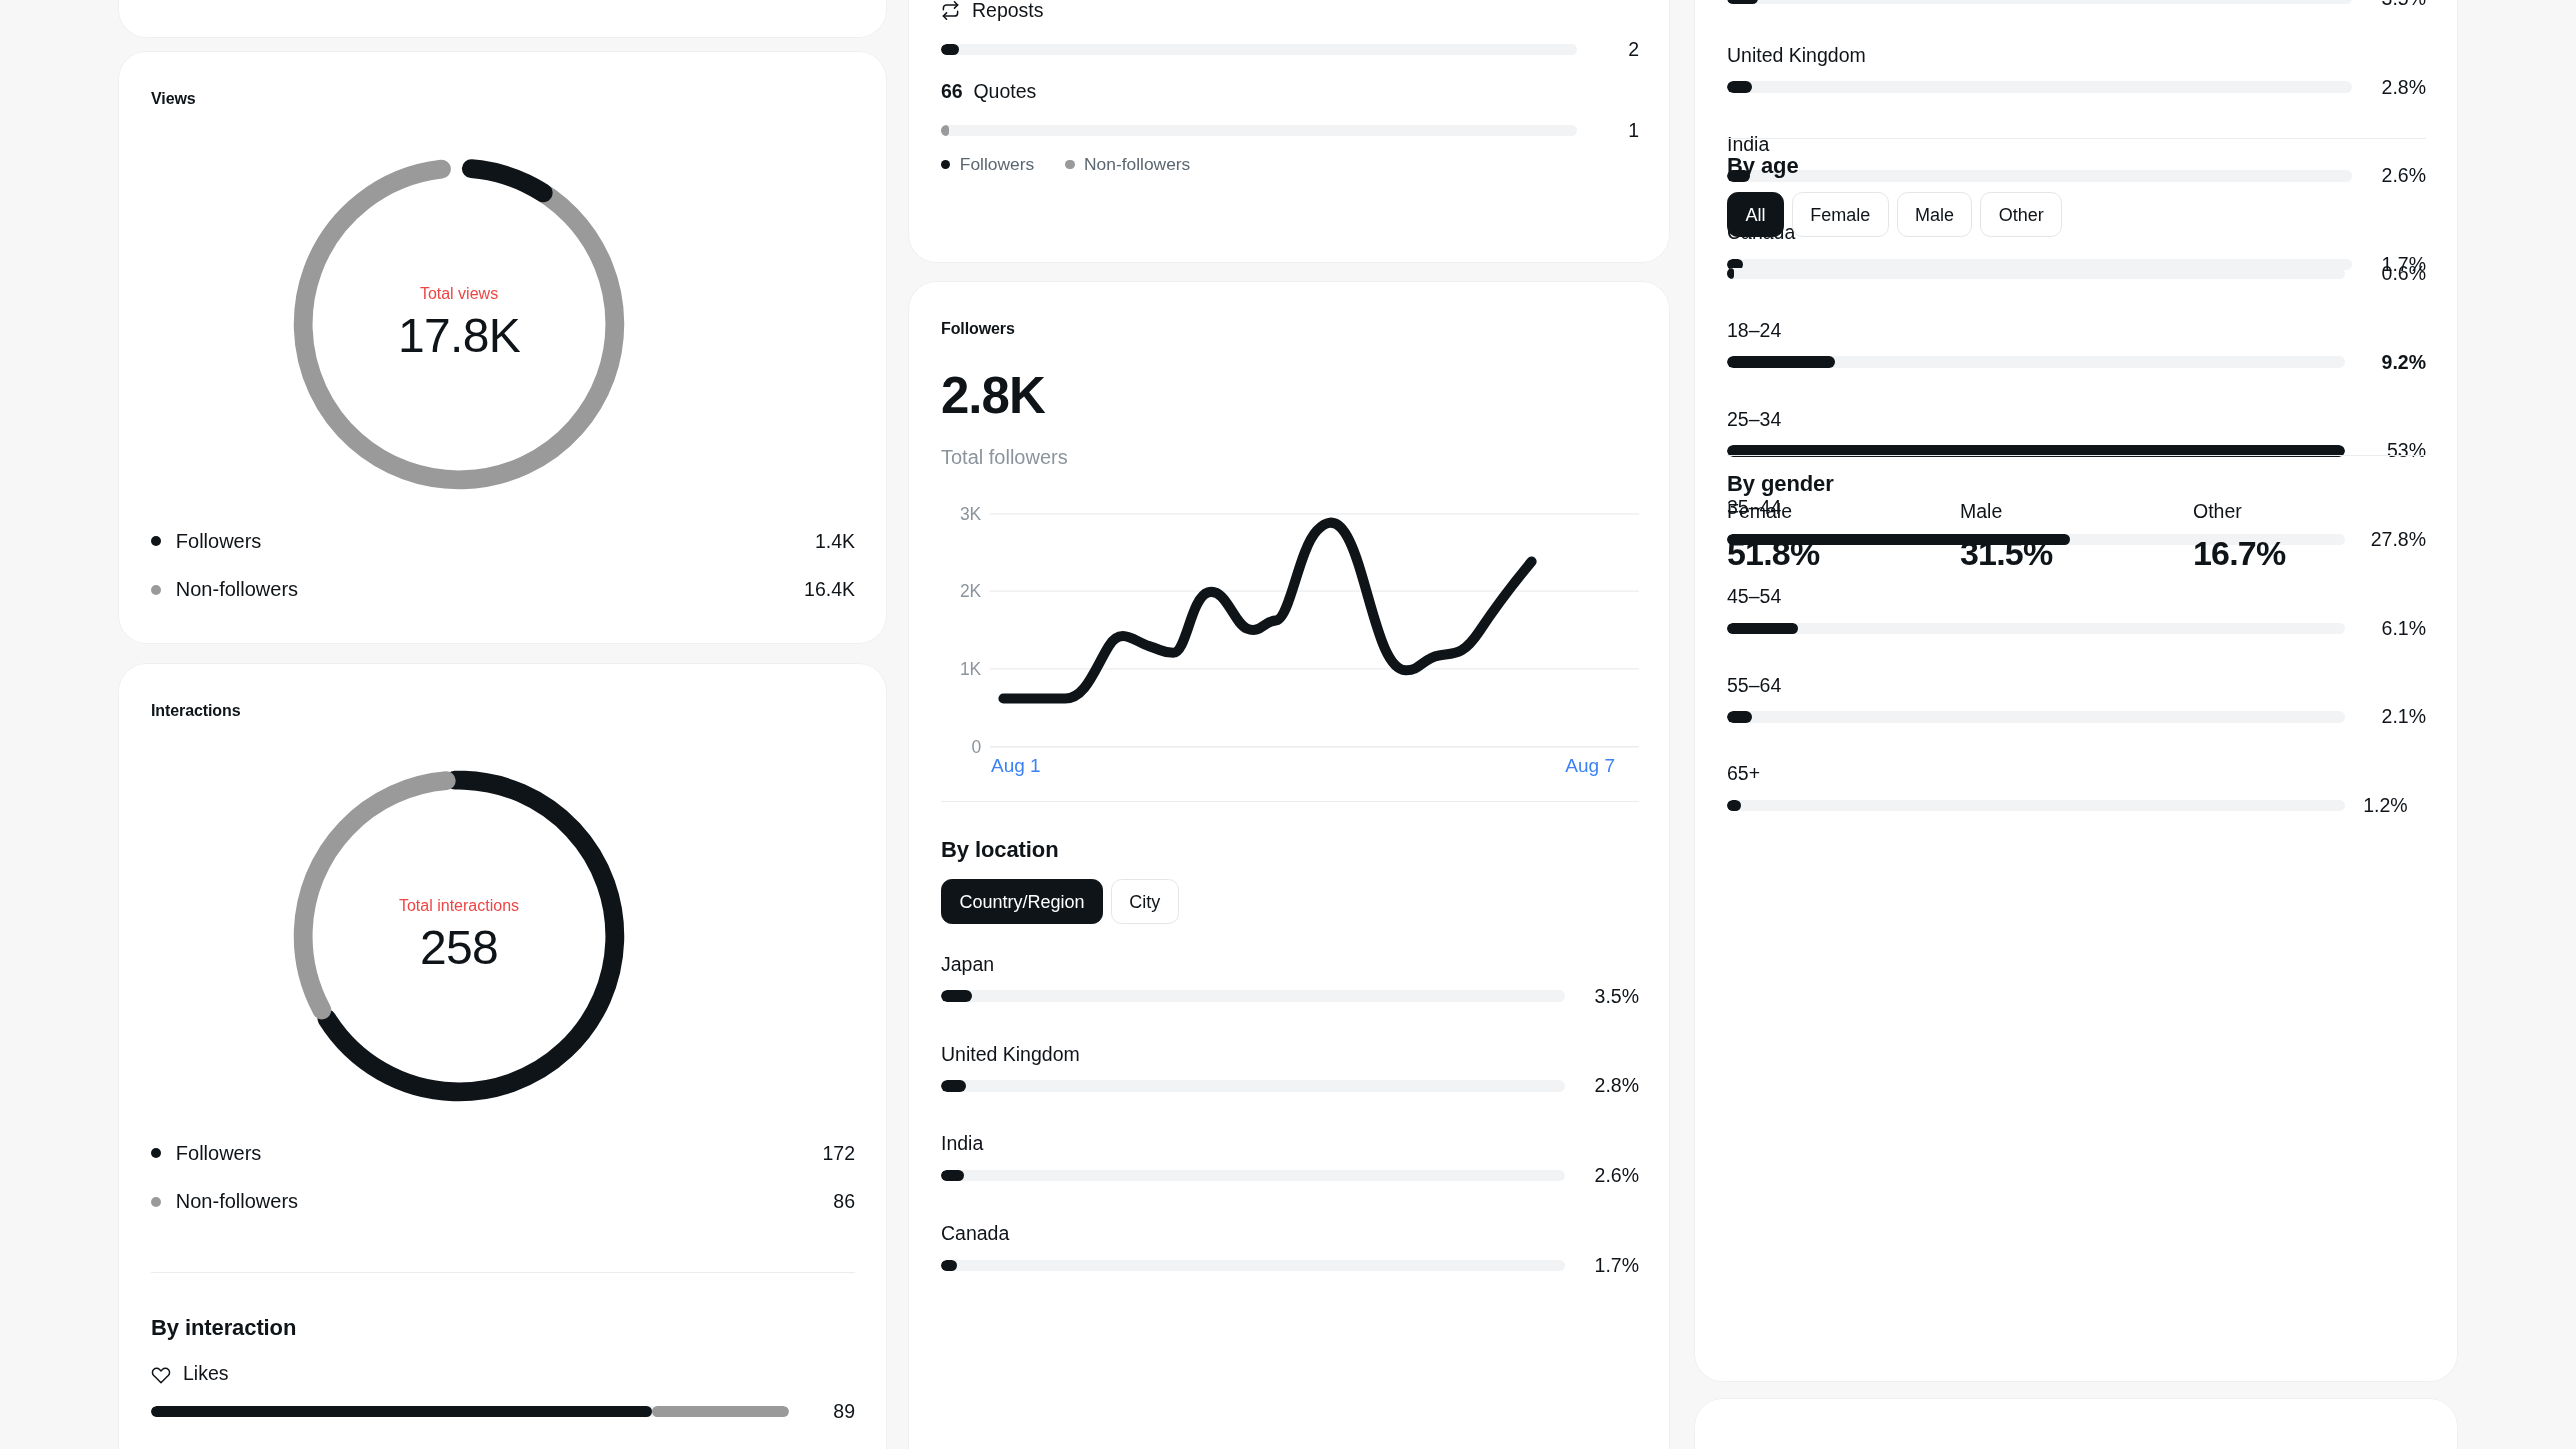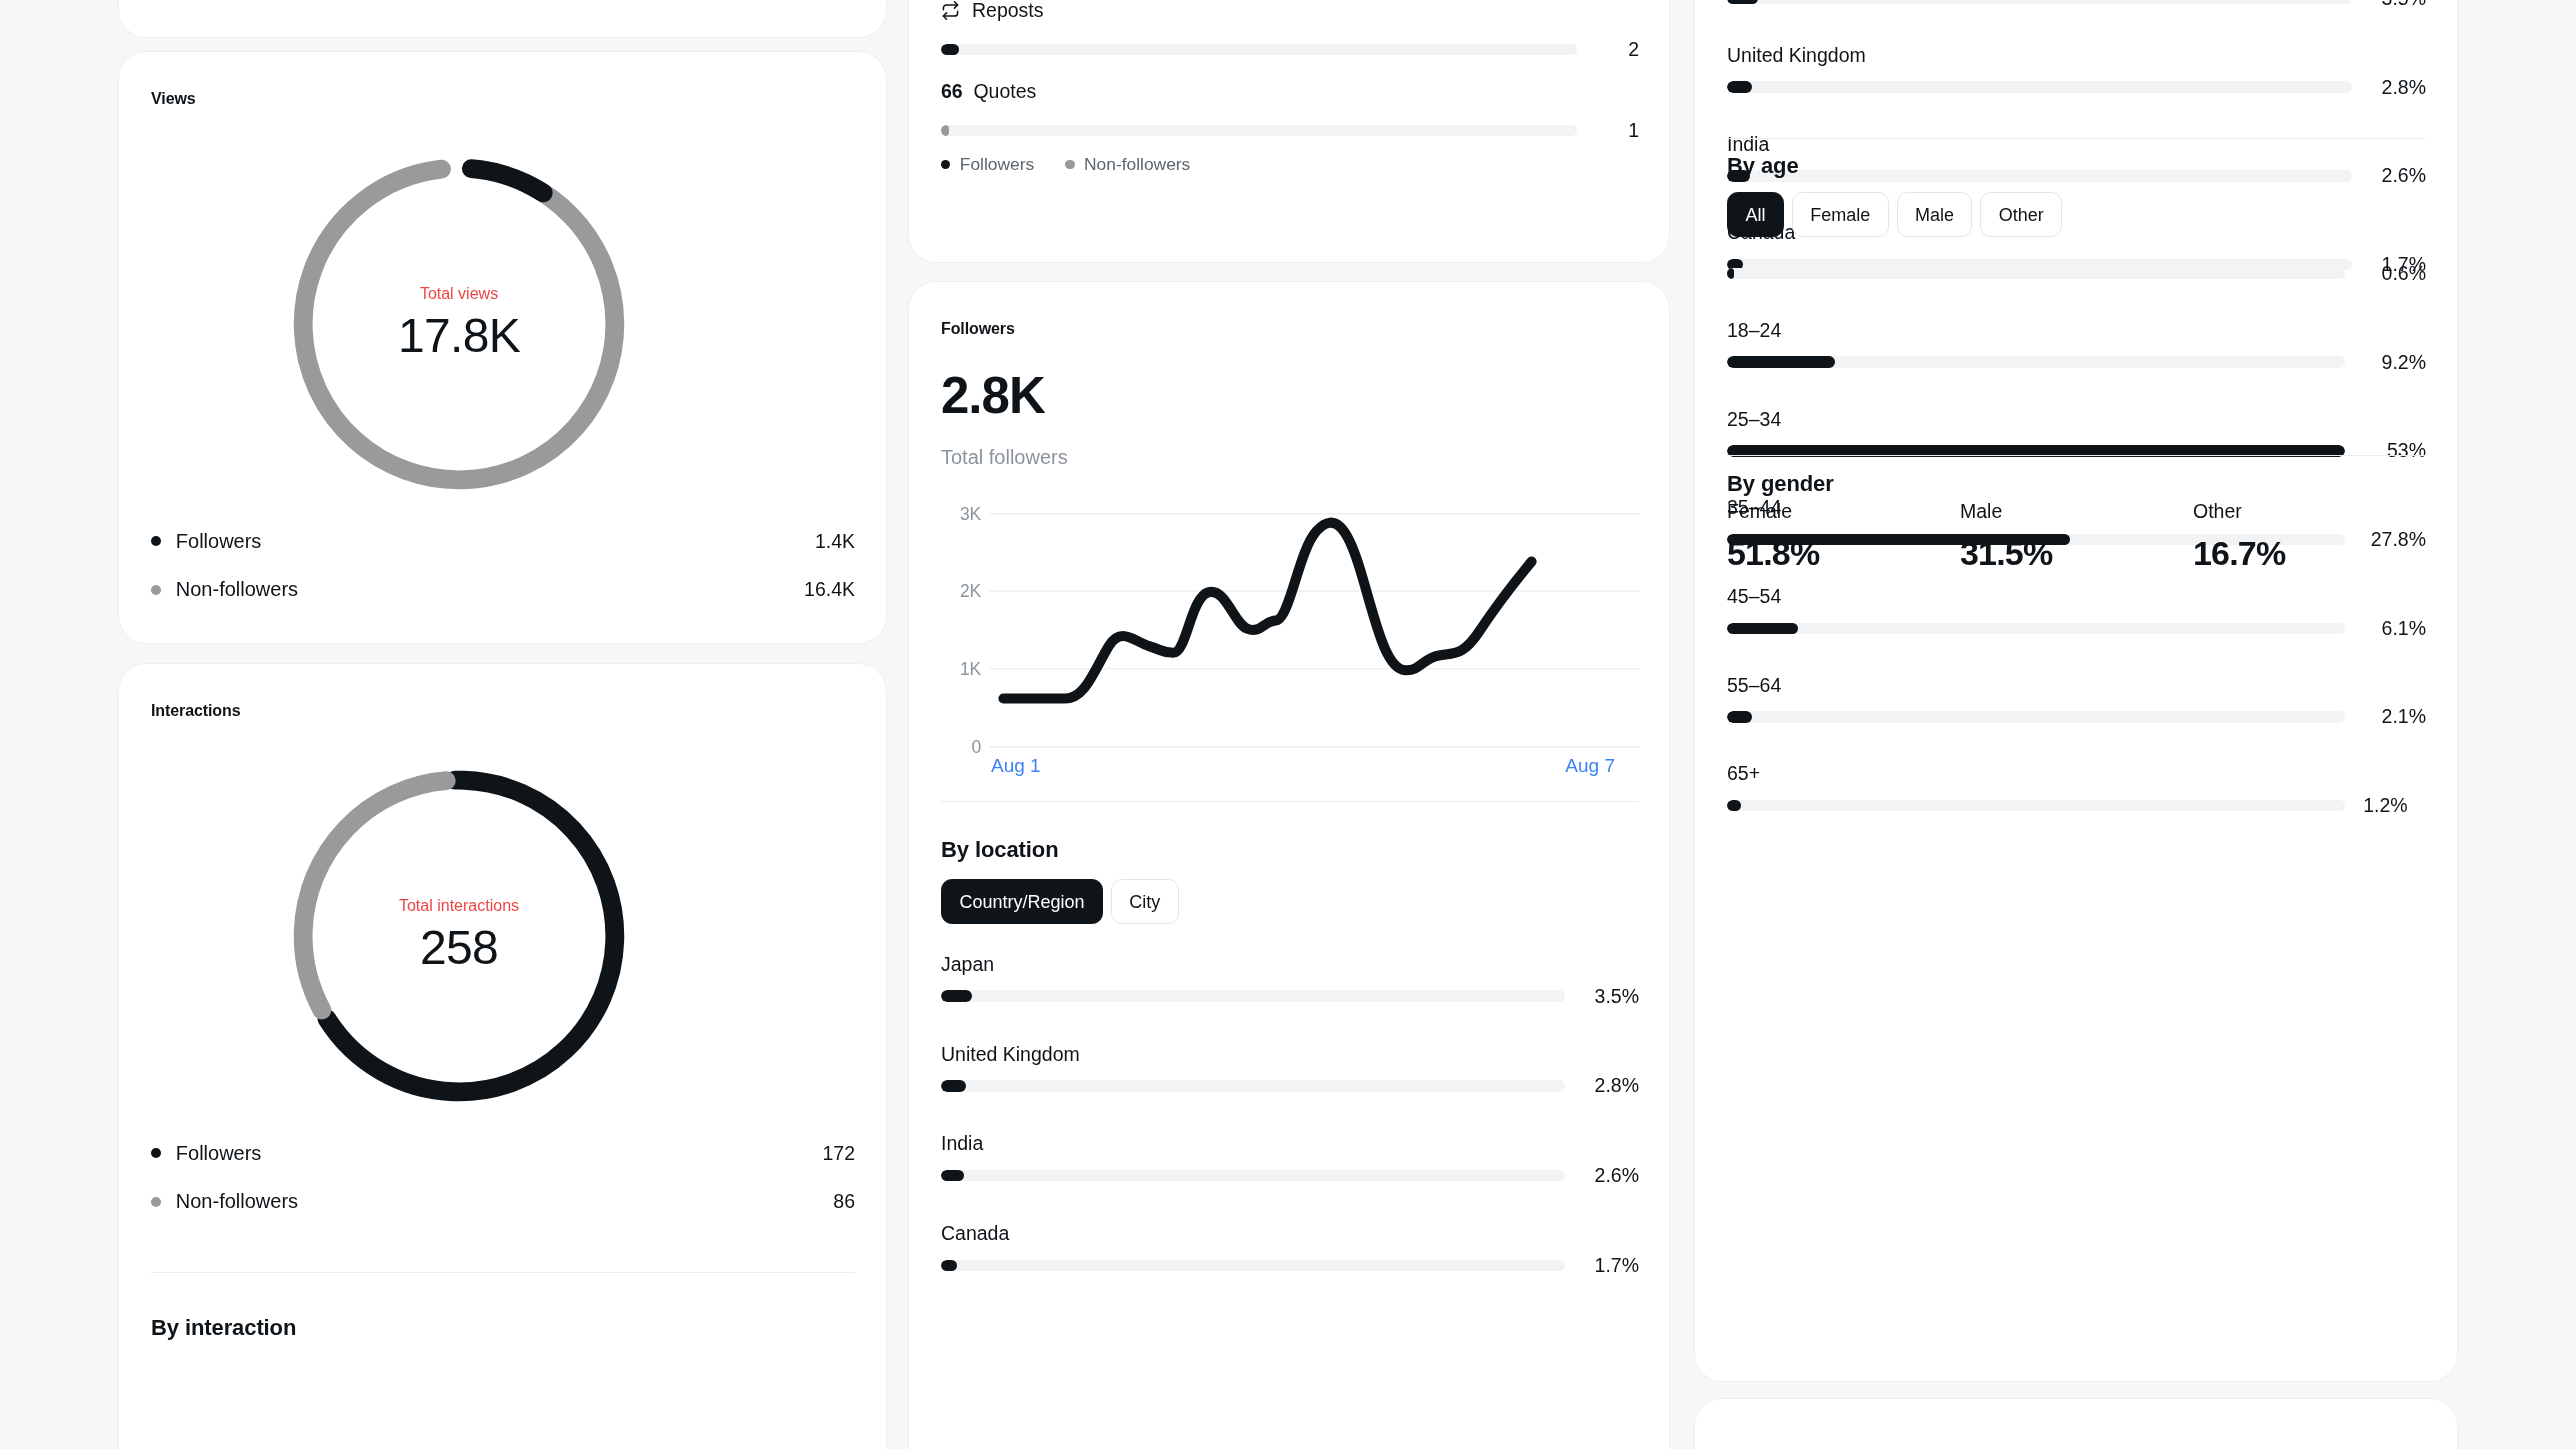--- a/index.html
+++ b/index.html
@@ -168,20 +168,37 @@
           <span class="legend-dot dot-gray"></span>
           <span class="legend-name">Non-followers</span>
           <span class="legend-val">86</span>
         </div>
       </div>
 
       <div class="divider" style="position:absolute; left:32px; top:608px; width:704px;"></div>
 
       <div class="section-title" style="position:absolute; left:32px; top:651px;">By interaction</div>
 
+      <div style="position:absolute; left:32px; top:698px; width:704px;">
+        <div style="display:flex; align-items:center; gap:12px;">
+          <span style="display:inline-flex;">
+            <svg width="20" height="20" viewBox="0 0 24 24" fill="none" stroke="#0f1419" stroke-width="1.8" stroke-linecap="round" stroke-linejoin="round">
+              <path d="M20.8 6.6a5 5 0 0 0-7.1 0L12 8.3l-1.7-1.7a5 5 0 1 0-7.1 7.1l1.7 1.7L12 22.5l7.1-7.1 1.7-1.7a5 5 0 0 0 0-7.1z"></path>
+            </svg>
+          </span>
+          <span class="bar-label" style="margin-bottom:0;">Likes</span>
+        </div>
+        <div class="bar-line" style="margin-top:14.8px;">
+          <div class="bar-track" style="height:11.4px;">
+            <div class="bar-fill" style="width:78.5%;"></div>
+            <div class="bar-fill2" style="left:78.5%; width:21.5%;"></div>
+          </div>
+          <div class="bar-val" style="width:66px;">89</div>
+        </div>
+      </div>
     </div>
   </div>
 
   <div id="col-mid">
 
     <div class="card" style="left:0; top:-208px; width:760px; height:470px;">
 
       <div style="position:absolute; left:32px; top:207px; width:698px;">
         <div style="display:flex; align-items:center; gap:12px;">
           <span style="display:inline-flex;">
@@ -389,21 +406,21 @@
             <div class="bar-val" style="width:81px;">0.6%</div>
           </div>
         </div>
 
         <div style="margin-bottom:34px;">
           <div class="bar-label">18–24</div>
           <div class="bar-line">
             <div class="bar-track">
               <div class="bar-fill" style="width:17.4%;"></div>
             </div>
-            <div class="bar-val" style="width:81px;">9.2%</div>
+            <div class="bar-val" style="width:81px;font-weight:bold;">9.2%</div>
           </div>
         </div>
 
         <div style="margin-bottom:34px;">
           <div class="bar-label">25–34</div>
           <div class="bar-line">
             <div class="bar-track">
               <div class="bar-fill" style="width:100%;"></div>
             </div>
             <div class="bar-val" style="width:81px;">53%</div>

